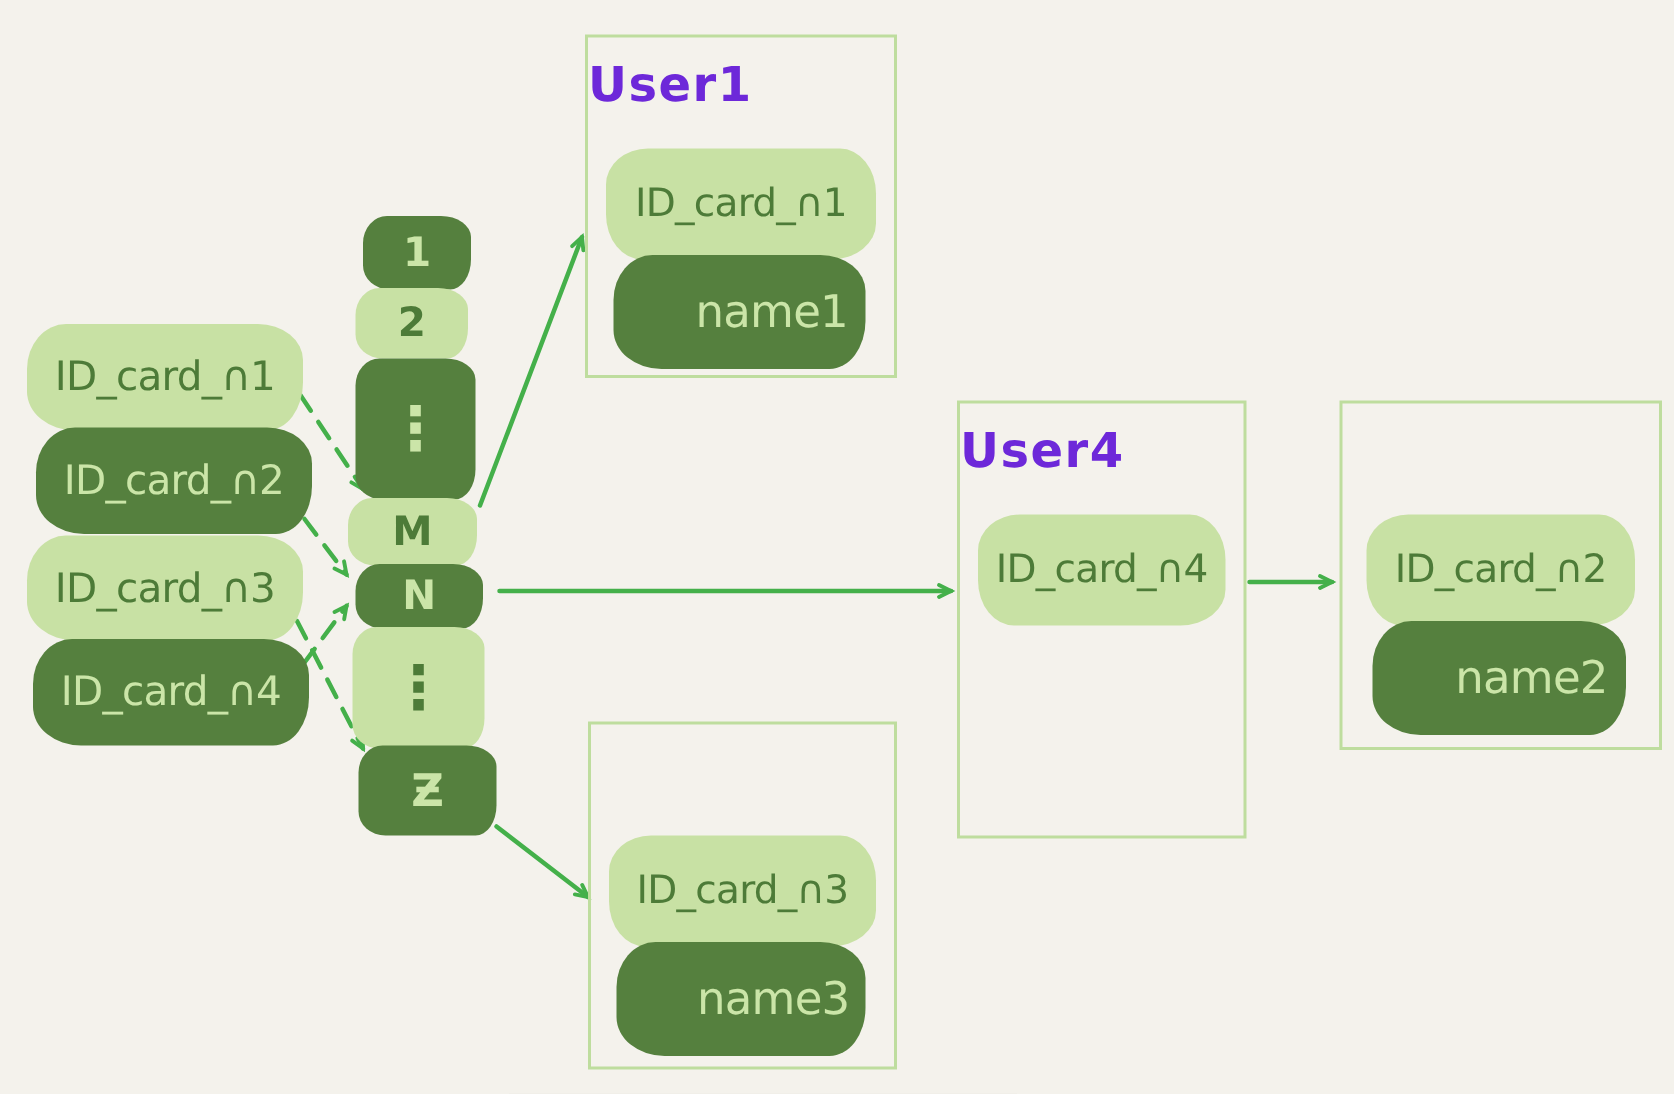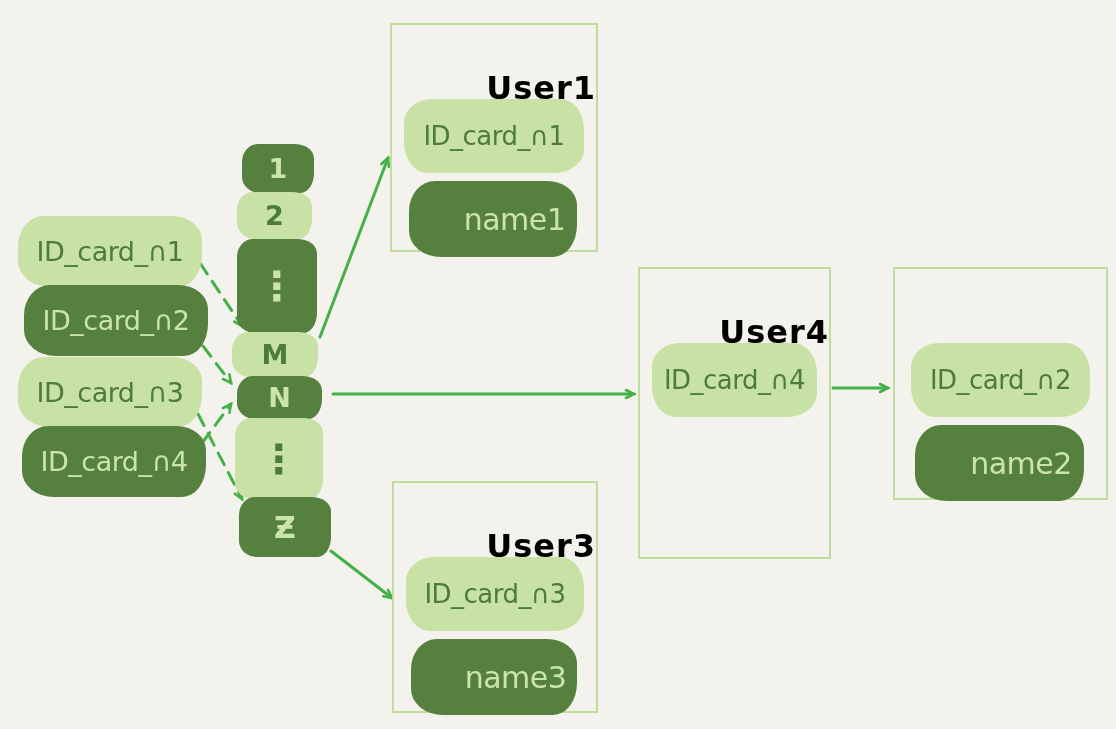--- a/index.html
+++ b/index.html
@@ -27,29 +27,29 @@
   }
   .slot.light{background:#c8e1a4;color:#4d7b38;}
   .slot.dark{background:#55803e;color:#cbe5a8;}
   .slot.dots{font-size:40px;line-height:1;}
 
   
   .ubox{
     position:absolute;border:2px solid #bedd9e;background:transparent;box-sizing:border-box;
   }
   .ubox .utitle{
-    position:absolute;left:0;right:0;top:12px;text-align:right;
-    font-size:32px;font-weight:bold;color:#000000;letter-spacing:1px;margin-top:32px;
+    position:absolute;left:0;right:0;top:12px;text-align:left;
+    font-size:32px;font-weight:bold;color:#6d28d9;letter-spacing:1px;
   }
   .ubox .pill-id{
     left:12px;right:12px;top:74px;height:74px;font-size:26px;
     border-radius:28px 24px 30px 24px / 24px 30px 24px 30px;
   }
   .ubox .pill-name{
-    left:17px;right:19px;top:156px;height:76px;font-size:30px;
+    left:17px;right:19px;top:145px;height:76px;font-size:30px;
     border-radius:26px 30px 24px 32px / 30px 24px 32px 26px;
     padding-left:43px;
   }
 </style>
 </head>
 <body>
 
 <div class="stage">
 
   <svg class="arrow-layer" width="1116" height="729" viewBox="0 0 1116 729">
@@ -97,18 +97,17 @@
     <div class="utitle">User4</div>
     <div class="pill light pill-id">ID_card_∩4</div>
   </div>
 
   <div class="ubox" style="left:893px;top:267px;width:215px;height:233px;">
     <div class="pill light pill-id" style="left:16px;right:16px;">ID_card_∩2</div>
     <div class="pill dark  pill-name" style="left:20px;right:22px;">name2</div>
   </div>
 
   <div class="ubox" style="left:392px;top:481px;width:206px;height:232px;">
-    <div class="utitle">User3</div>
     <div class="pill light pill-id">ID_card_∩3</div>
     <div class="pill dark  pill-name">name3</div>
   </div>
 
 </div>
 
 </body></html>

